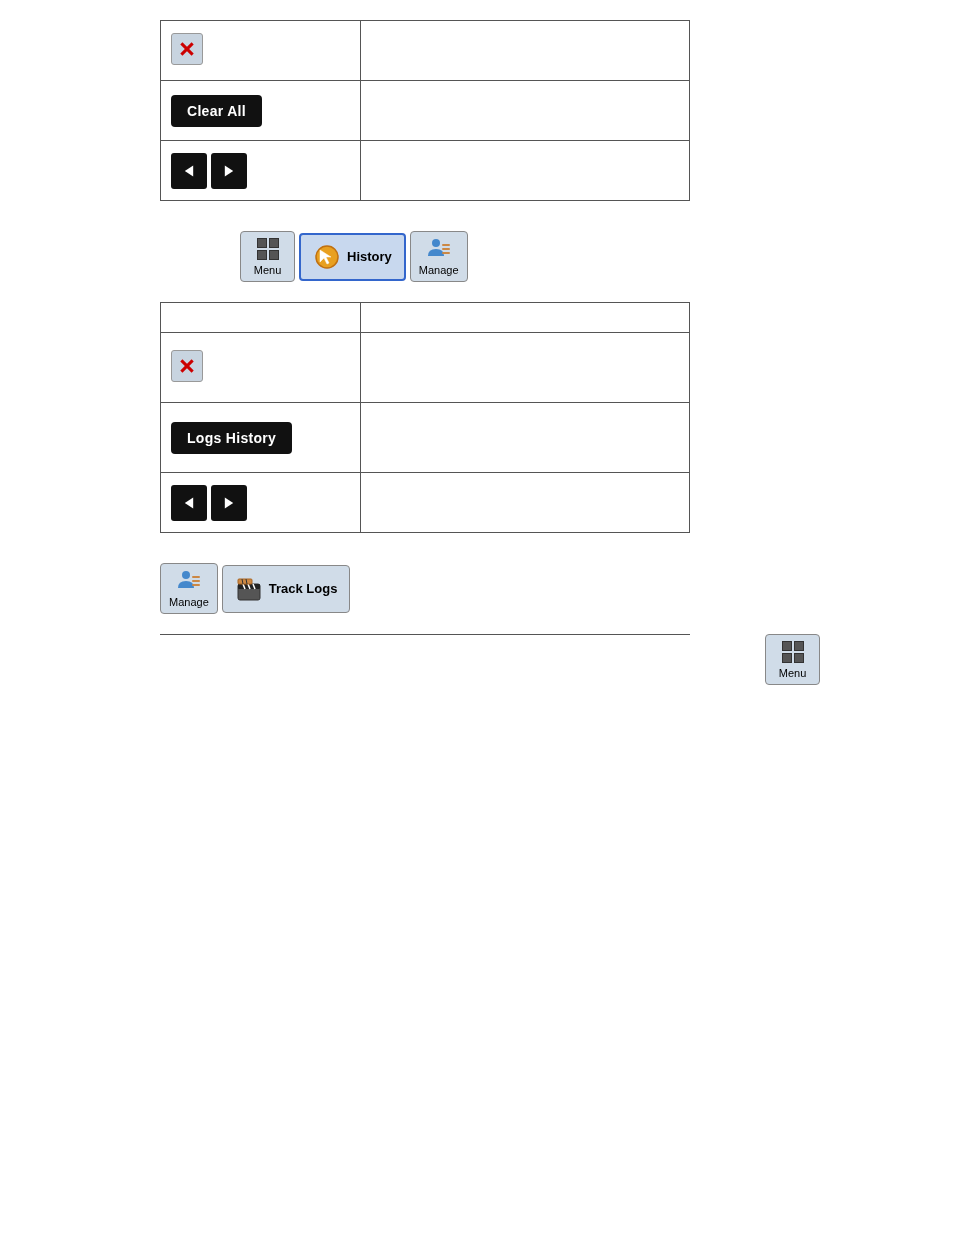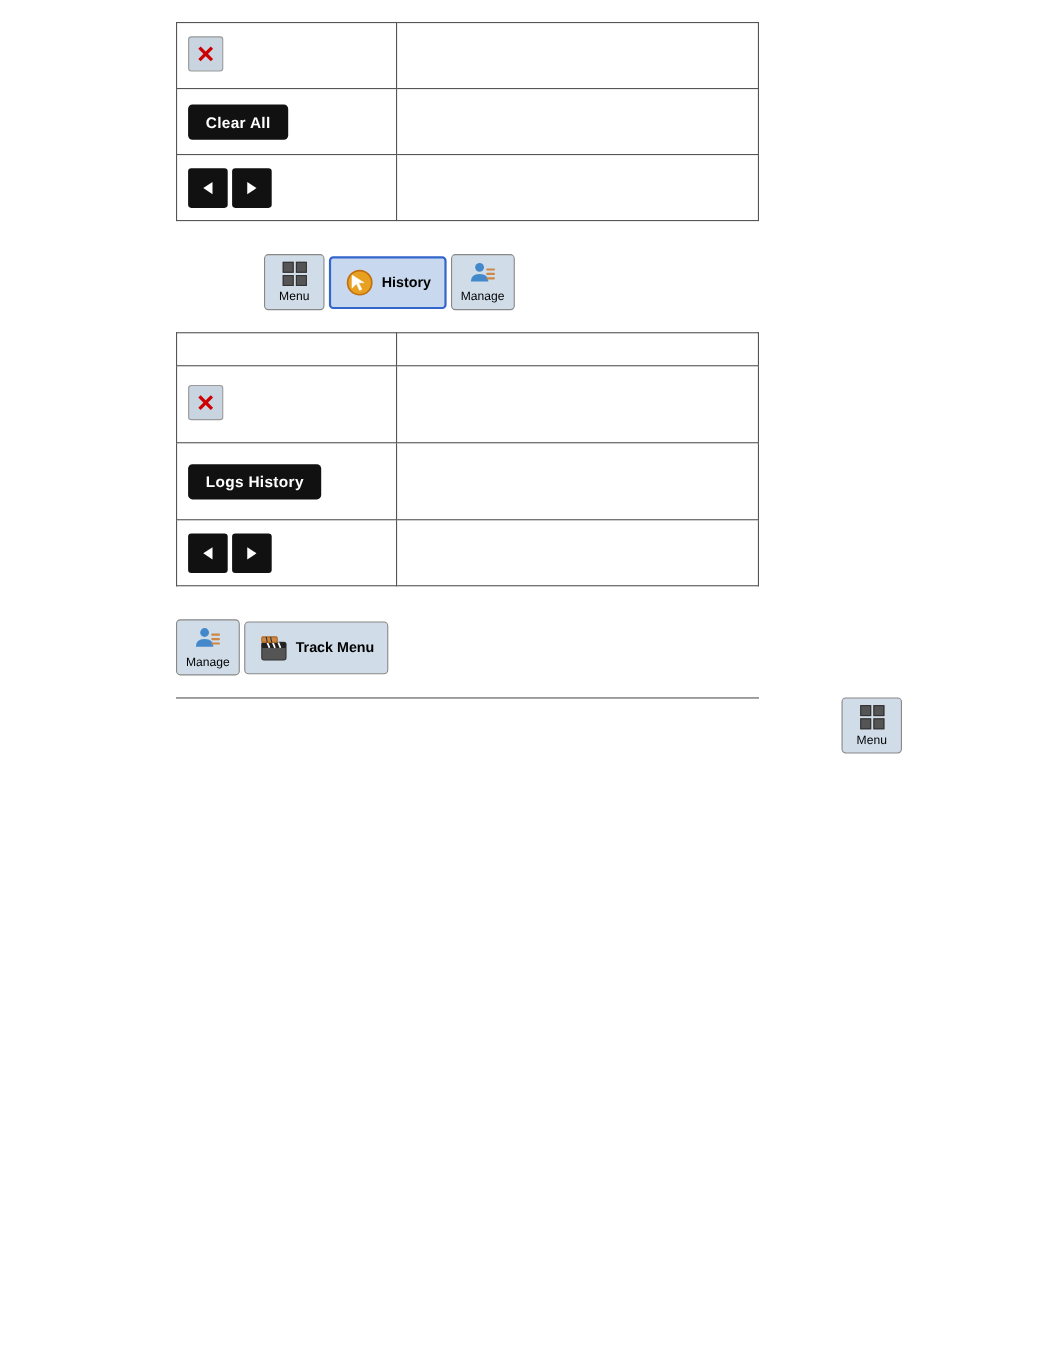--- a/index.html
+++ b/index.html
@@ -348,21 +348,21 @@
             <rect x="2" y="8" width="22" height="16" rx="2" fill="#555" stroke="#333" stroke-width="1"></rect>
             <rect x="2" y="8" width="22" height="5" rx="1" fill="#222"></rect>
             <line x1="7" y1="8" x2="9" y2="13" stroke="white" stroke-width="1.5"></line>
             <line x1="12" y1="8" x2="14" y2="13" stroke="white" stroke-width="1.5"></line>
             <line x1="17" y1="8" x2="19" y2="13" stroke="white" stroke-width="1.5"></line>
             <rect x="2" y="3" width="14" height="5" rx="1" fill="#cc8844" stroke="#aa6622" stroke-width="1"></rect>
             <line x1="6" y1="3" x2="7" y2="8" stroke="#333" stroke-width="1"></line>
             <line x1="10" y1="3" x2="11" y2="8" stroke="#333" stroke-width="1"></line>
           </svg>
         </div>
-        <span style="font-size:13px; font-weight: bold;">Track Menu</span>
+        <span style="font-size:13px; font-weight: bold;">Track Logs</span>
       </div>
     </div>
 
     <div class="right-menu-btn">
       <div class="toolbar-btn-icon">
         <div class="grid-icon">
           <div></div>
             <div></div>
             <div></div>
             <div></div>

